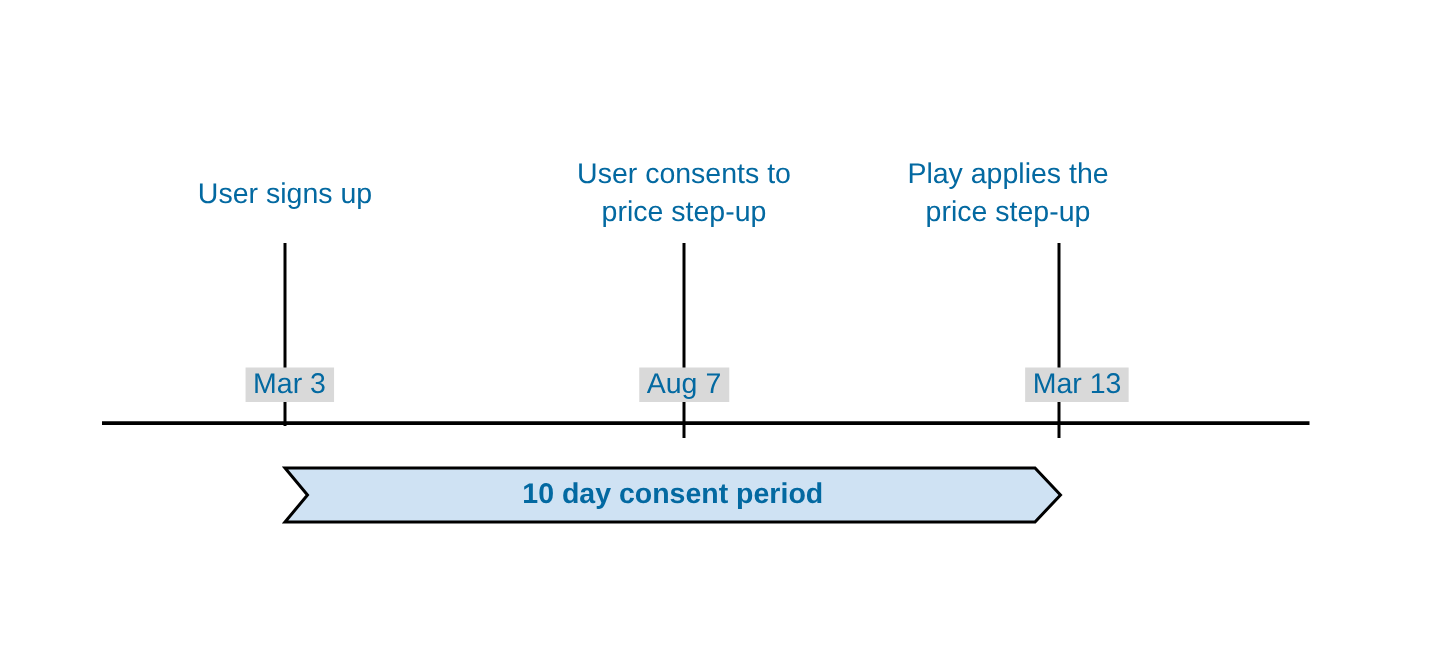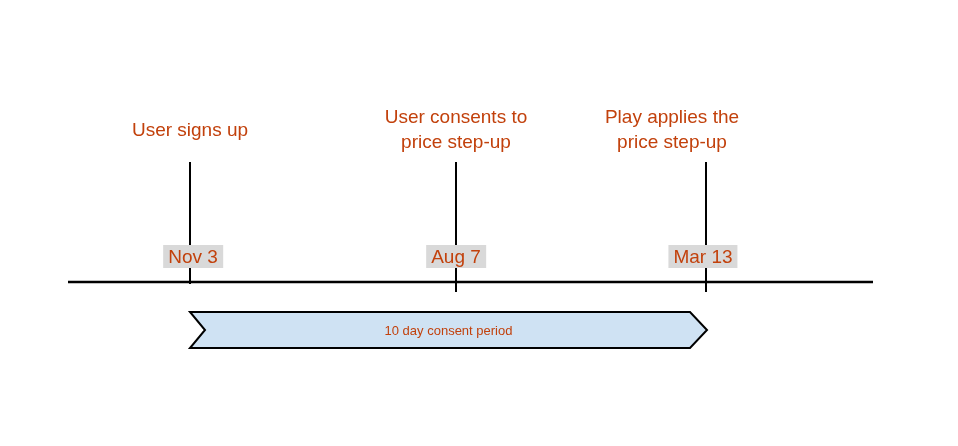--- a/index.html
+++ b/index.html
@@ -6,21 +6,21 @@
     margin: 0;
     padding: 0;
     background: #ffffff;
   }
   .canvas {
     position: relative;
     width: 958px;
     height: 353px;
     background: #ffffff;
     font-family: "Liberation Sans", sans-serif;
-    color: #c2410c;
+    color: #0369a1;
     overflow: hidden;
   }
   .shapes {
     position: absolute;
     left: 0;
     top: 0;
     width: 958px;
     height: 446px;
   }
   .event-title {
@@ -48,21 +48,22 @@
   }
   .banner-label {
     position: absolute;
     left: 190px;
     top: 312px;
     width: 517px;
     height: 36px;
     display: flex;
     align-items: center;
     justify-content: center;
-    font-size: 13px;
+    font-size: 19px;
+    font-weight: bold;
   }
 </style>
 </head>
 <body>
 
 <div class="canvas">
 
   <svg class="shapes" viewBox="0 0 958 446" xmlns="http://www.w3.org/2000/svg">
 
     <line x1="68" y1="282" x2="873" y2="282" stroke="#000000" stroke-width="2.5"></line>
@@ -73,19 +74,19 @@
 
     <polygon points="190,312 690,312 707,330 690,348 190,348 205,330" fill="#cfe2f3" stroke="#000000" stroke-width="2" stroke-linejoin="miter"></polygon>
   </svg>
 
   <div class="event-title" style="left:70px">User signs up</div>
   <div class="event-title" style="left:336px">User consents to
 price step-up</div>
   <div class="event-title" style="left:552px">Play applies the
 price step-up</div>
 
-  <div class="event-date" style="left:193px">Nov 3</div>
+  <div class="event-date" style="left:193px">Mar 3</div>
   <div class="event-date" style="left:456px">Aug 7</div>
-  <div class="event-date" style="left:703px">Mar 13</div>
+  <div class="event-date" style="left:718px">Mar 13</div>
 
   <div class="banner-label">10 day consent period</div>
 
 </div>
 
 </body></html>

